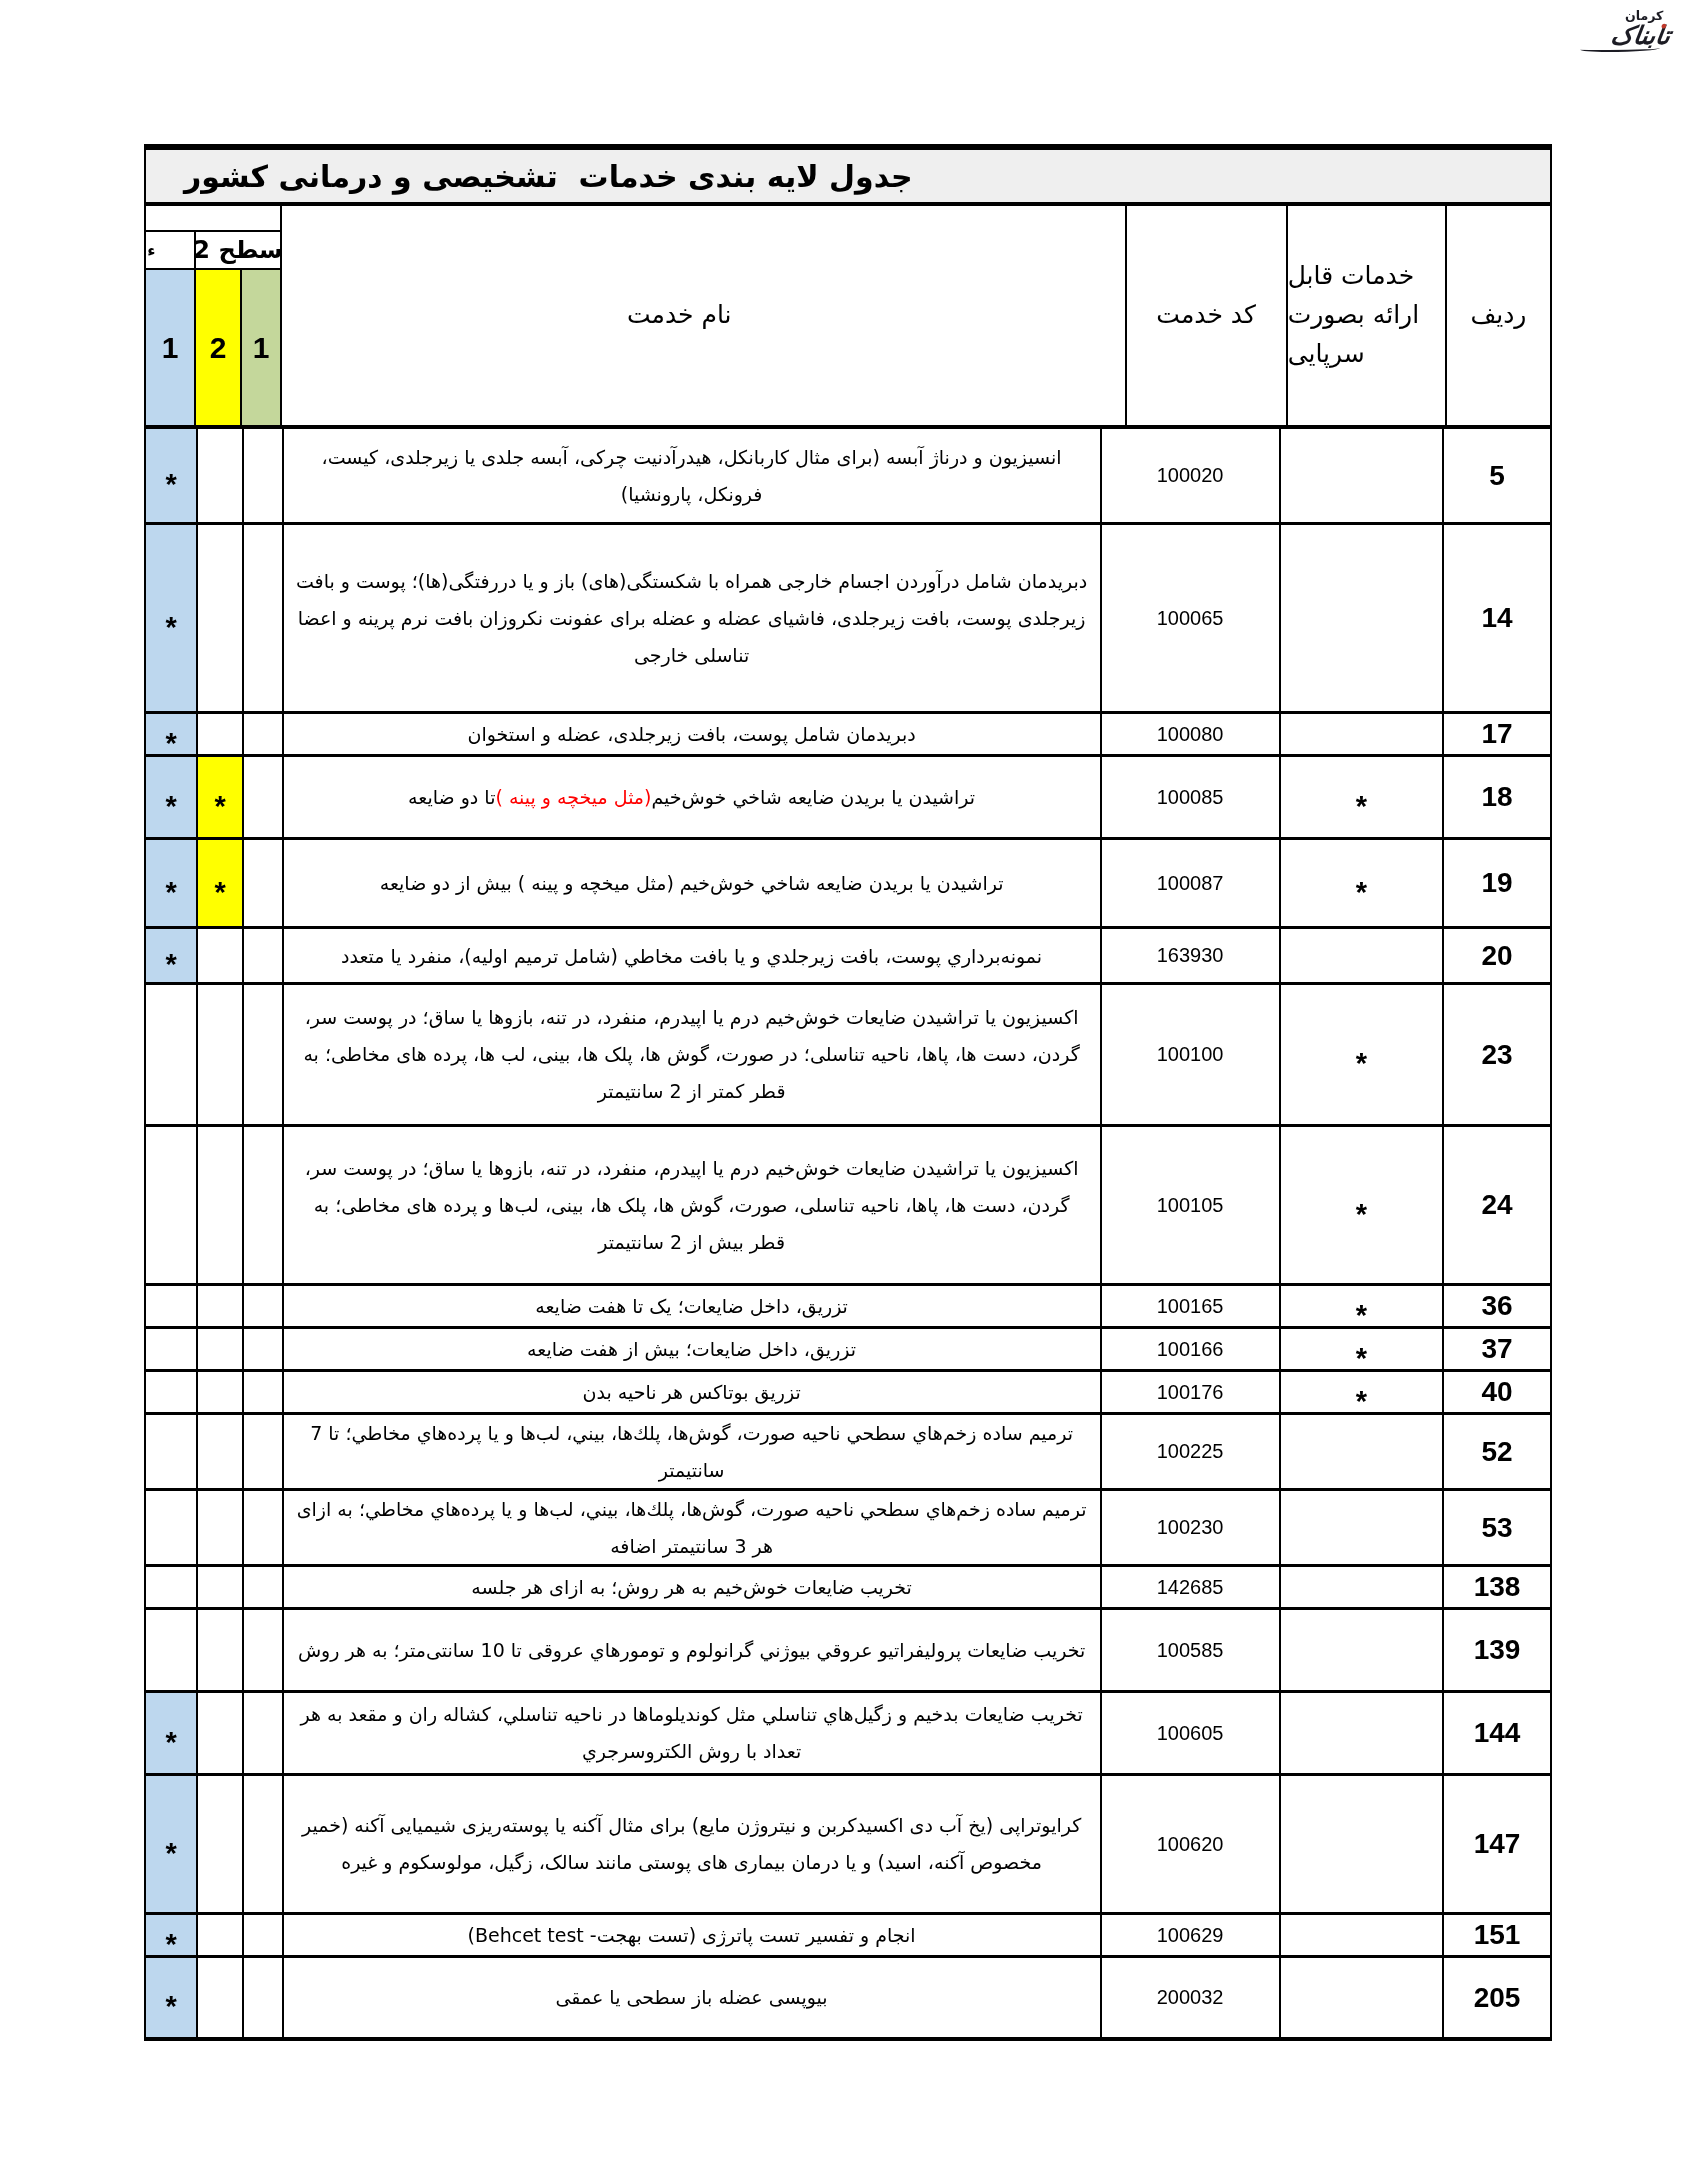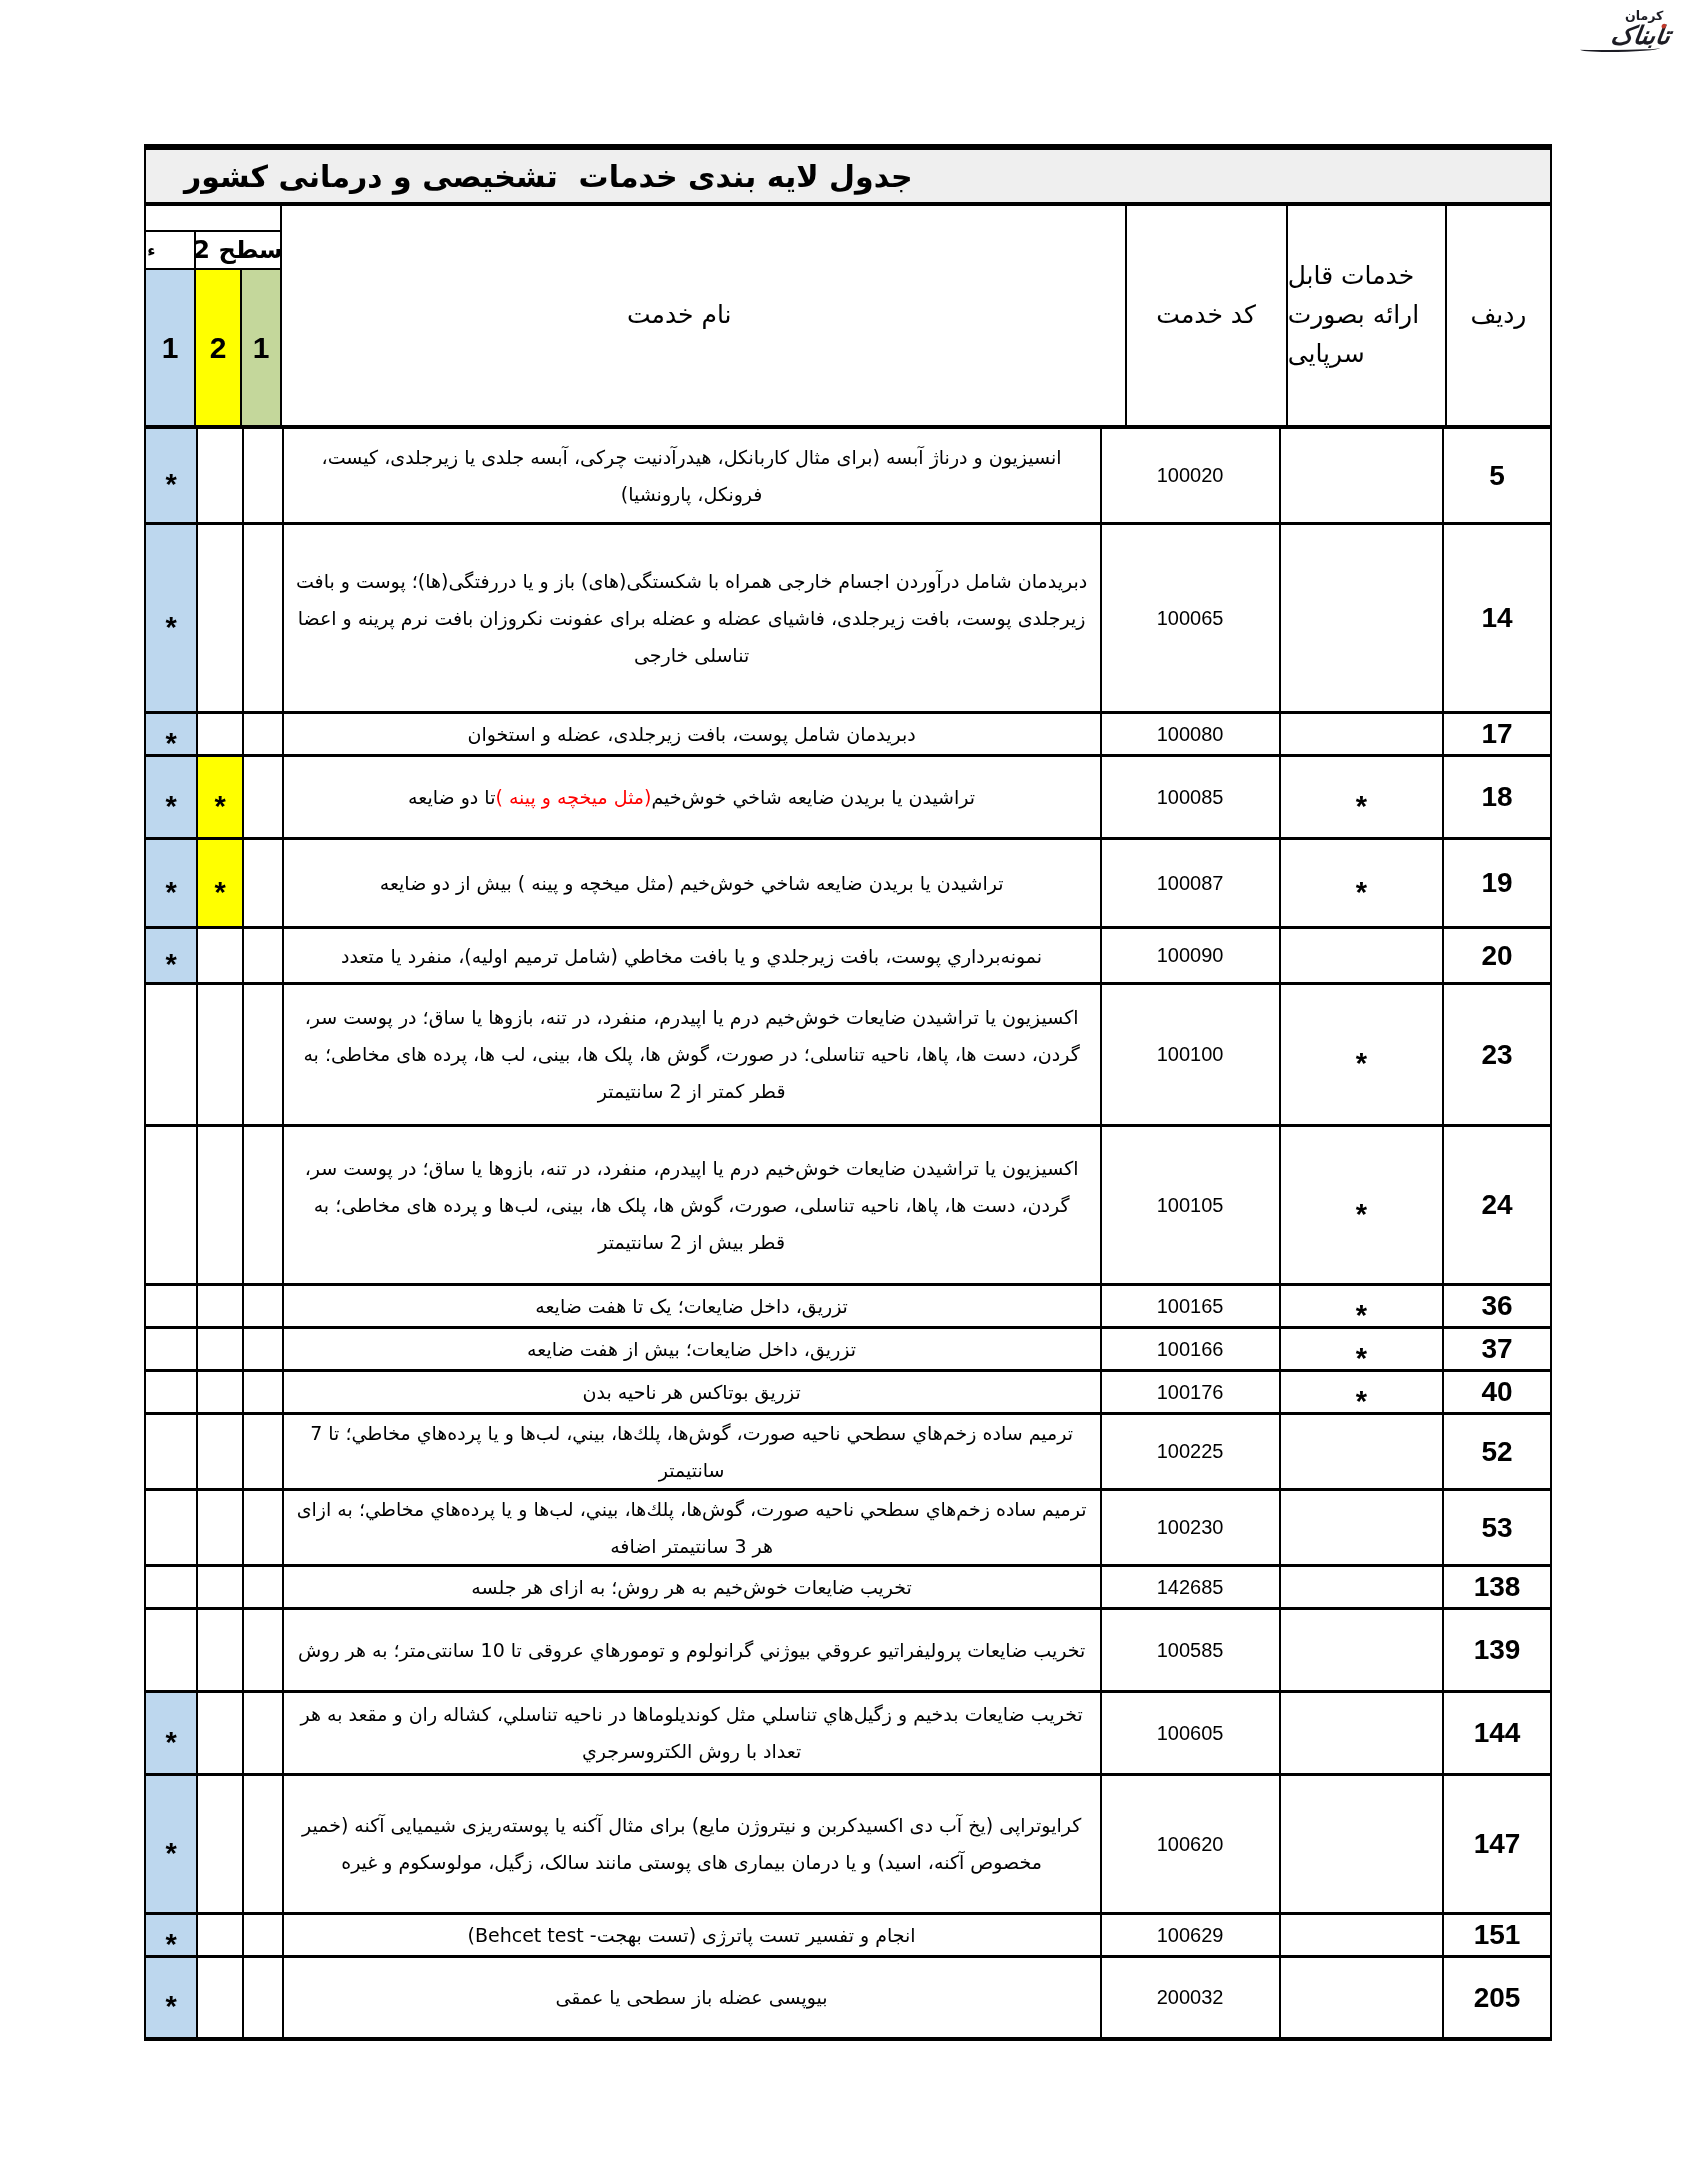--- a/index.html
+++ b/index.html
@@ -207,21 +207,21 @@
             <span class="star-g">*</span>
           </div>
     <div class="cell c-blue fill-blue">
             <span class="star-g">*</span>
           </div>
   </div>
 
   <div class="row" style="height: 56px;">
     <div class="cell c-radif">20</div>
     <div class="cell c-out"></div>
-    <div class="cell c-code">100090</div>
+    <div class="cell c-code">163930</div>
     <div class="cell c-name" style="line-height: 42px;">نمونه‌برداري پوست، بافت زیرجلدي و یا بافت مخاطي (شامل ترمیم اولیه)، منفرد یا متعدد</div>
     <div class="cell c-green"></div>
     <div class="cell c-yellow"></div>
     <div class="cell c-blue fill-blue">
             <span class="star-g">*</span>
           </div>
   </div>
 
   <div class="row" style="height: 142px;">
     <div class="cell c-radif">23</div>

